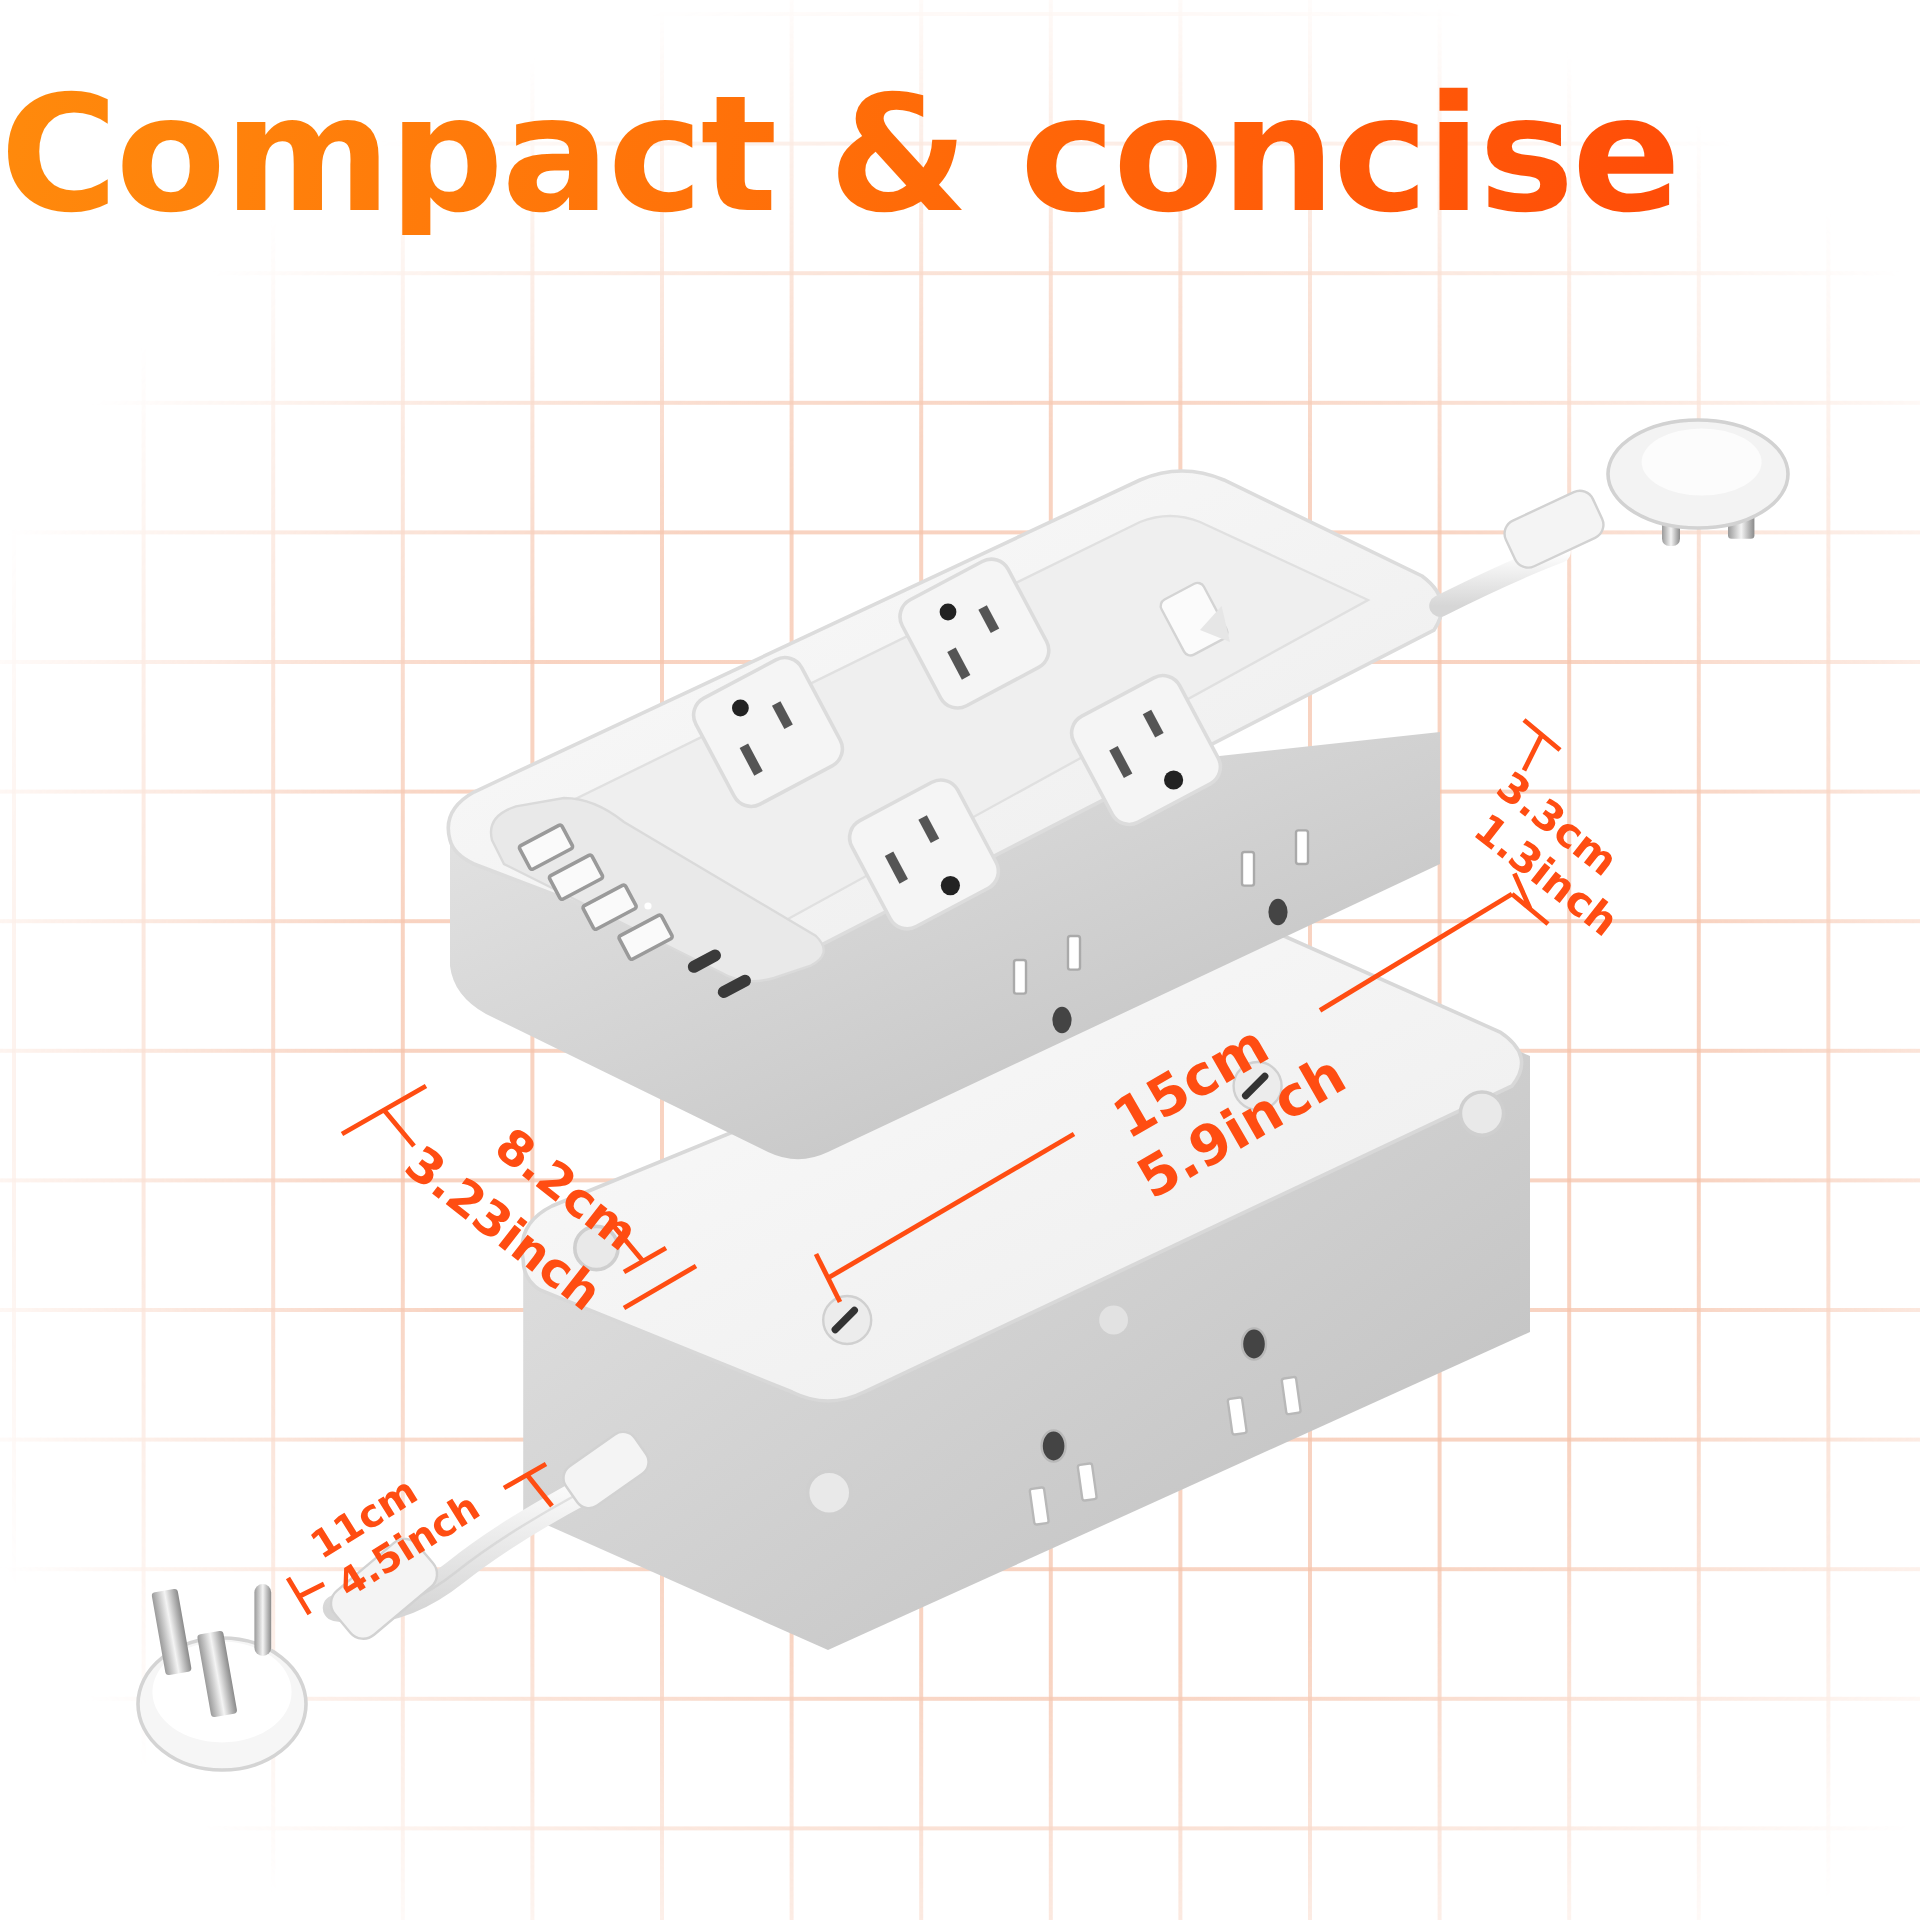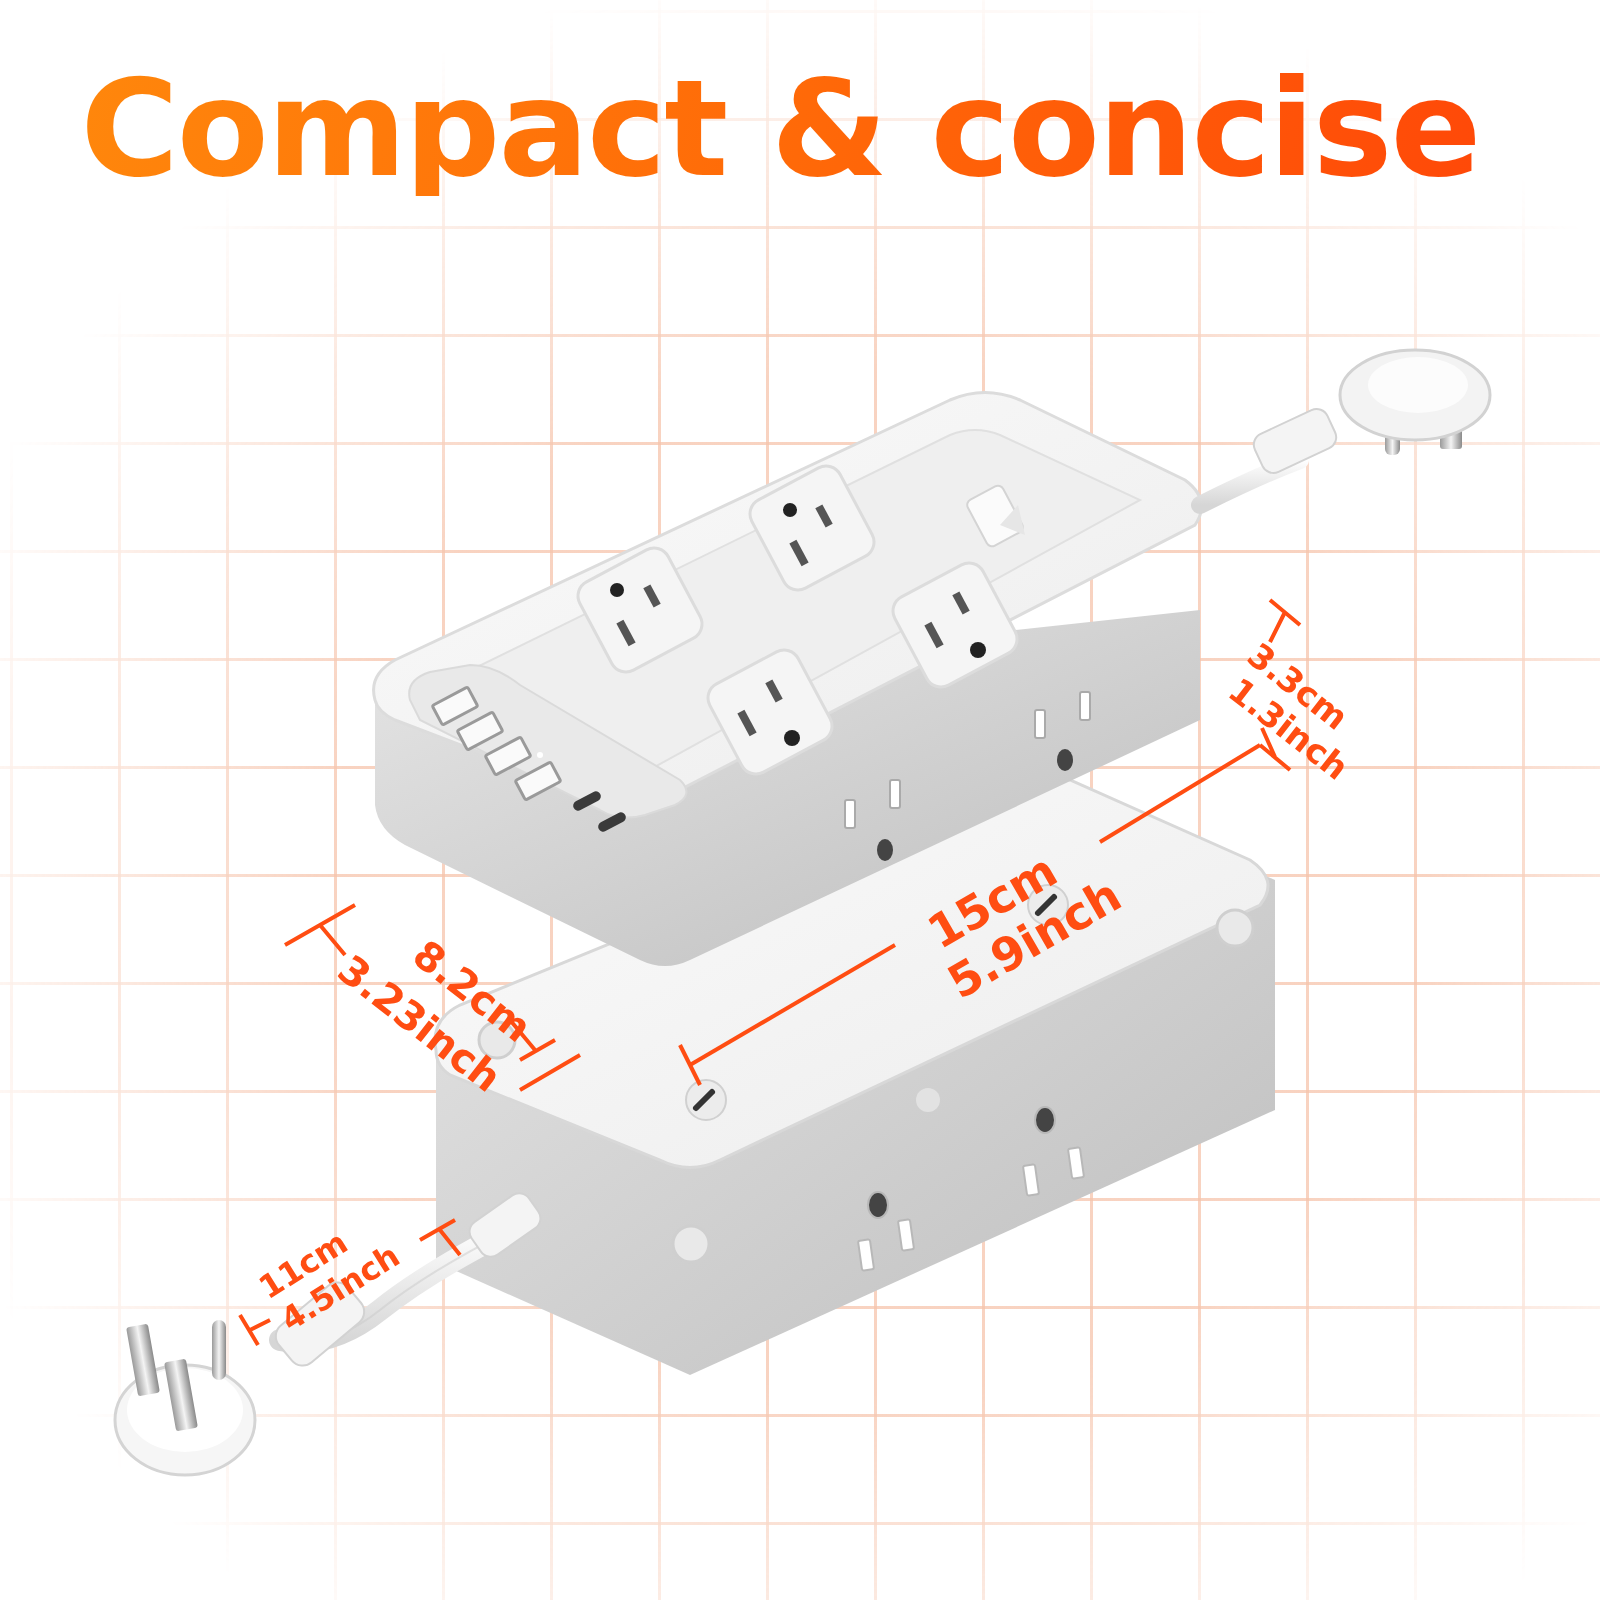--- a/index.html
+++ b/index.html
@@ -12,21 +12,21 @@
     position: absolute; left: 0; top: 0; width: 1600px; height: 1600px;
     background-image:
       linear-gradient(to right, rgba(246,196,172,0.75) 3px, transparent 3px),
       linear-gradient(to bottom, rgba(246,196,172,0.75) 3px, transparent 3px);
     background-size: 108px 108px;
     background-position: 10px 10px;
     -webkit-mask-image: radial-gradient(ellipse 62% 58% at 55% 55%, #000 55%, transparent 100%);
             mask-image: radial-gradient(ellipse 62% 58% at 55% 55%, #000 55%, transparent 100%);
   }
   .title {
-    position: absolute; left: 0; top: 62px; width: 1560px; text-align: center;
+    position: absolute; left: 0; top: 62px; width: 1560px; 
     font-family: "DejaVu Sans", sans-serif; font-weight: bold;
     font-size: 134px; letter-spacing: -2px; line-height: 1;
     background: linear-gradient(100deg, #ff8a0c 0%, #ff6a08 50%, #ff4508 100%);
     -webkit-background-clip: text; background-clip: text; color: transparent;
   }
   svg.scene { position: absolute; left: 0; top: 0; }
   .dim-text {
     font-family: "DejaVu Sans", sans-serif; font-weight: bold; fill: #ff4d12;
   }
 </style>

